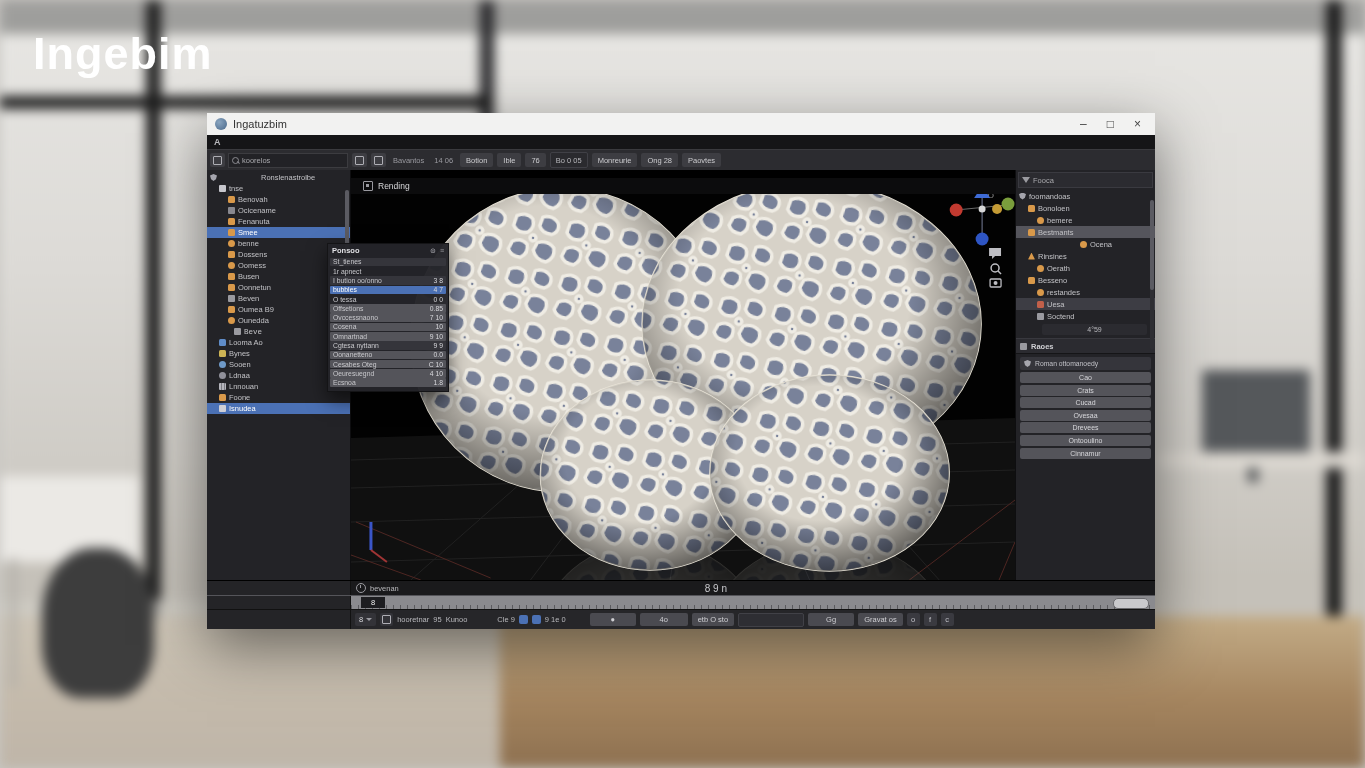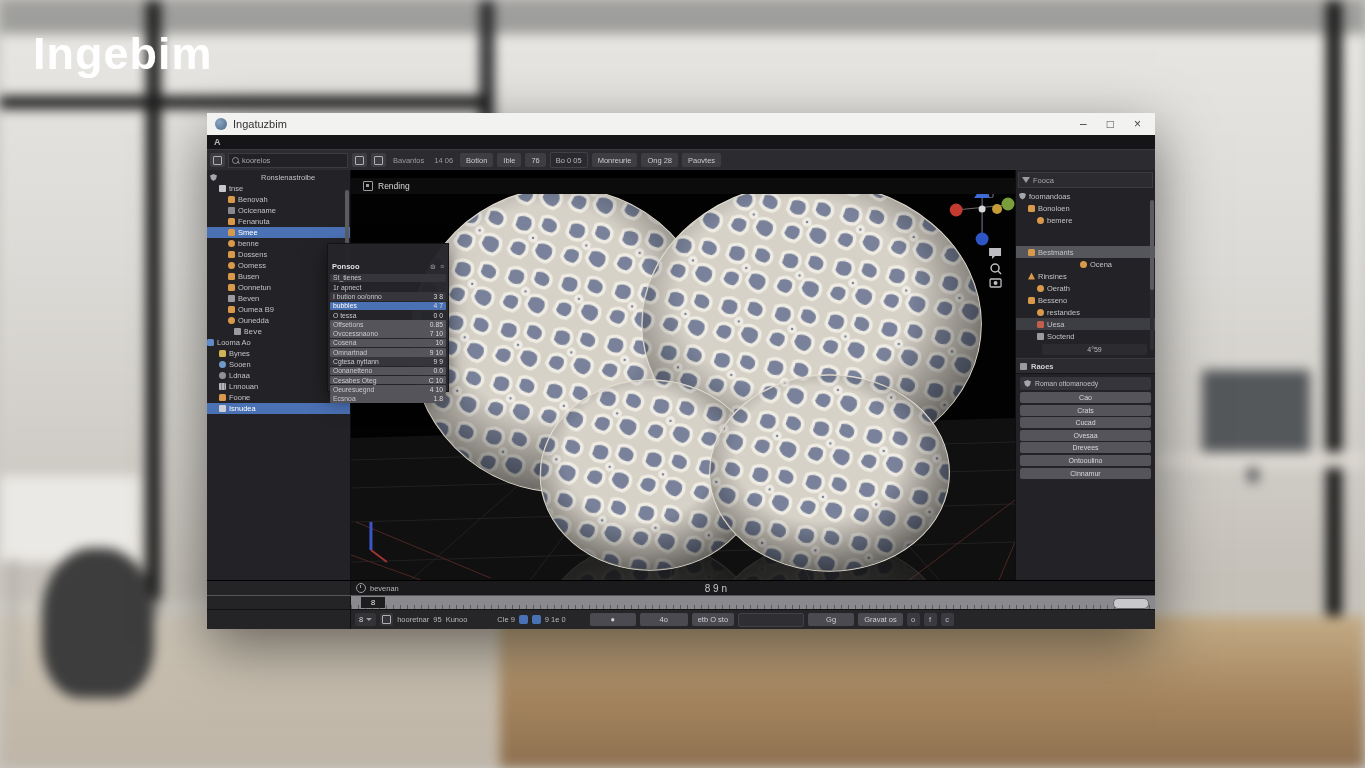--- a/index.html
+++ b/index.html
@@ -55,34 +55,34 @@
   .ic-blue-dot{background:#6f9ac8;border-radius:50%;}
   .ic-yellow-sq{background:#cdb455;border-radius:1.5px;}
   .ic-grid{background:repeating-linear-gradient(90deg,#b5b5bc 0 2px,#7b7b82 2px 3px);}
   .ic-file{background:#cfcfd6;}
   .ic-shield{background:#a5a5ad;clip-path:polygon(50% 0,100% 20%,85% 75%,50% 100%,15% 75%,0 20%);}
   .ic-camera{background:#c7c7cd;}
   .ic-cone{background:#d9994a;clip-path:polygon(50% 0,100% 100%,0 100%);}
   .ic-red-sq{background:#c2604a;border-radius:1.5px;}
   .ic-badge{background:#88888f;}
   .sel-blue{background:#4b71b5;color:#fff;}
-  .sel-gray{background:#55555c;margin-top:20px;}
+  .sel-gray{background:#55555c;}
   .sel-dim{background:#3d3d44;}
   .vscroll{position:absolute;right:1px;top:20px;width:4px;height:200px;background:#2e2e33;border-radius:2px;}
   .vthumb{position:absolute;right:0;top:0;width:4px;height:90px;background:#5b5b62;border-radius:2px;}
   
   .viewport{flex:1;position:relative;background:#000;overflow:hidden;}
   .vp-head{position:absolute;top:8px;left:0;right:0;height:16px;background:#0c0c0d;display:flex;align-items:center;gap:5px;padding-left:12px;z-index:2;}
   .vp-tabicon{width:8px;height:8px;border:1px solid #9a9aa0;border-radius:1px;position:relative;}
   .vp-tabicon::after{content:"";position:absolute;left:2px;top:2px;width:3px;height:3px;background:#9a9aa0;}
   .vp-label{font-size:8.5px;color:#d8d8da;}
   .scene{position:absolute;left:0;top:16px;width:100%;height:394px;}
   
   .ovl{position:absolute;left:120px;top:73px;width:120px;height:147px;background:rgba(36,36,41,.97);border:1px solid #141416;z-index:6;box-shadow:0 8px 18px rgba(0,0,0,.55);}
-  .ovl-head{height:13px;display:flex;align-items:center;padding:0 4px;font-size:7.5px;color:#e0e0e4;font-weight:bold;margin-top:16px;}
+  .ovl-head{height:13px;display:flex;align-items:center;padding:0 4px;font-size:7.5px;color:#e0e0e4;font-weight:bold;}
   .ovl-hicons{margin-left:auto;display:flex;gap:4px;color:#9a9aa0;font-size:7px;}
   .ovl-row{height:8.6px;margin:0.7px 2px;display:flex;align-items:center;justify-content:space-between;font-size:6.8px;color:#c8c8cc;padding:0 3px;border-radius:1px;}
   .ovl-val{color:#d8d8dc;}
   .st-dark{background:#35353b;}
   .st-gray{background:#54545a;}
   .st-blue{background:#4b71b5;color:#fff;}
   .st-plain{background:transparent;}
   .st-darkbtn{background:#2a2a2f;}
   
   .props{width:139px;background:#232327;border-left:1px solid #0e0e10;position:relative;flex:none;overflow:hidden;}
@@ -258,21 +258,21 @@
               <span>Oumea B9</span>
             </div>
             <div class="tree-row" style="padding-left: 21px;">
               <span class="ticon ic-orange-dot"></span>
               <span>Ounedda</span>
             </div>
             <div class="tree-row" style="padding-left: 27px; font-family: Liberation Mono, monospace;">
               <span class="ticon ic-gray-sq"></span>
               <span>Beve</span>
             </div>
-            <div class="tree-row" style="">
+            <div class="tree-row" style="padding-left: 12px;">
               <span class="ticon ic-blue-sq"></span>
               <span>Looma Ao</span>
             </div>
             <div class="tree-row" style="padding-left: 12px;">
               <span class="ticon ic-yellow-sq"></span>
               <span>Bynes</span>
             </div>
             <div class="tree-row" style="padding-left: 12px;">
               <span class="ticon ic-blue-dot"></span>
               <span>Sooen</span>

